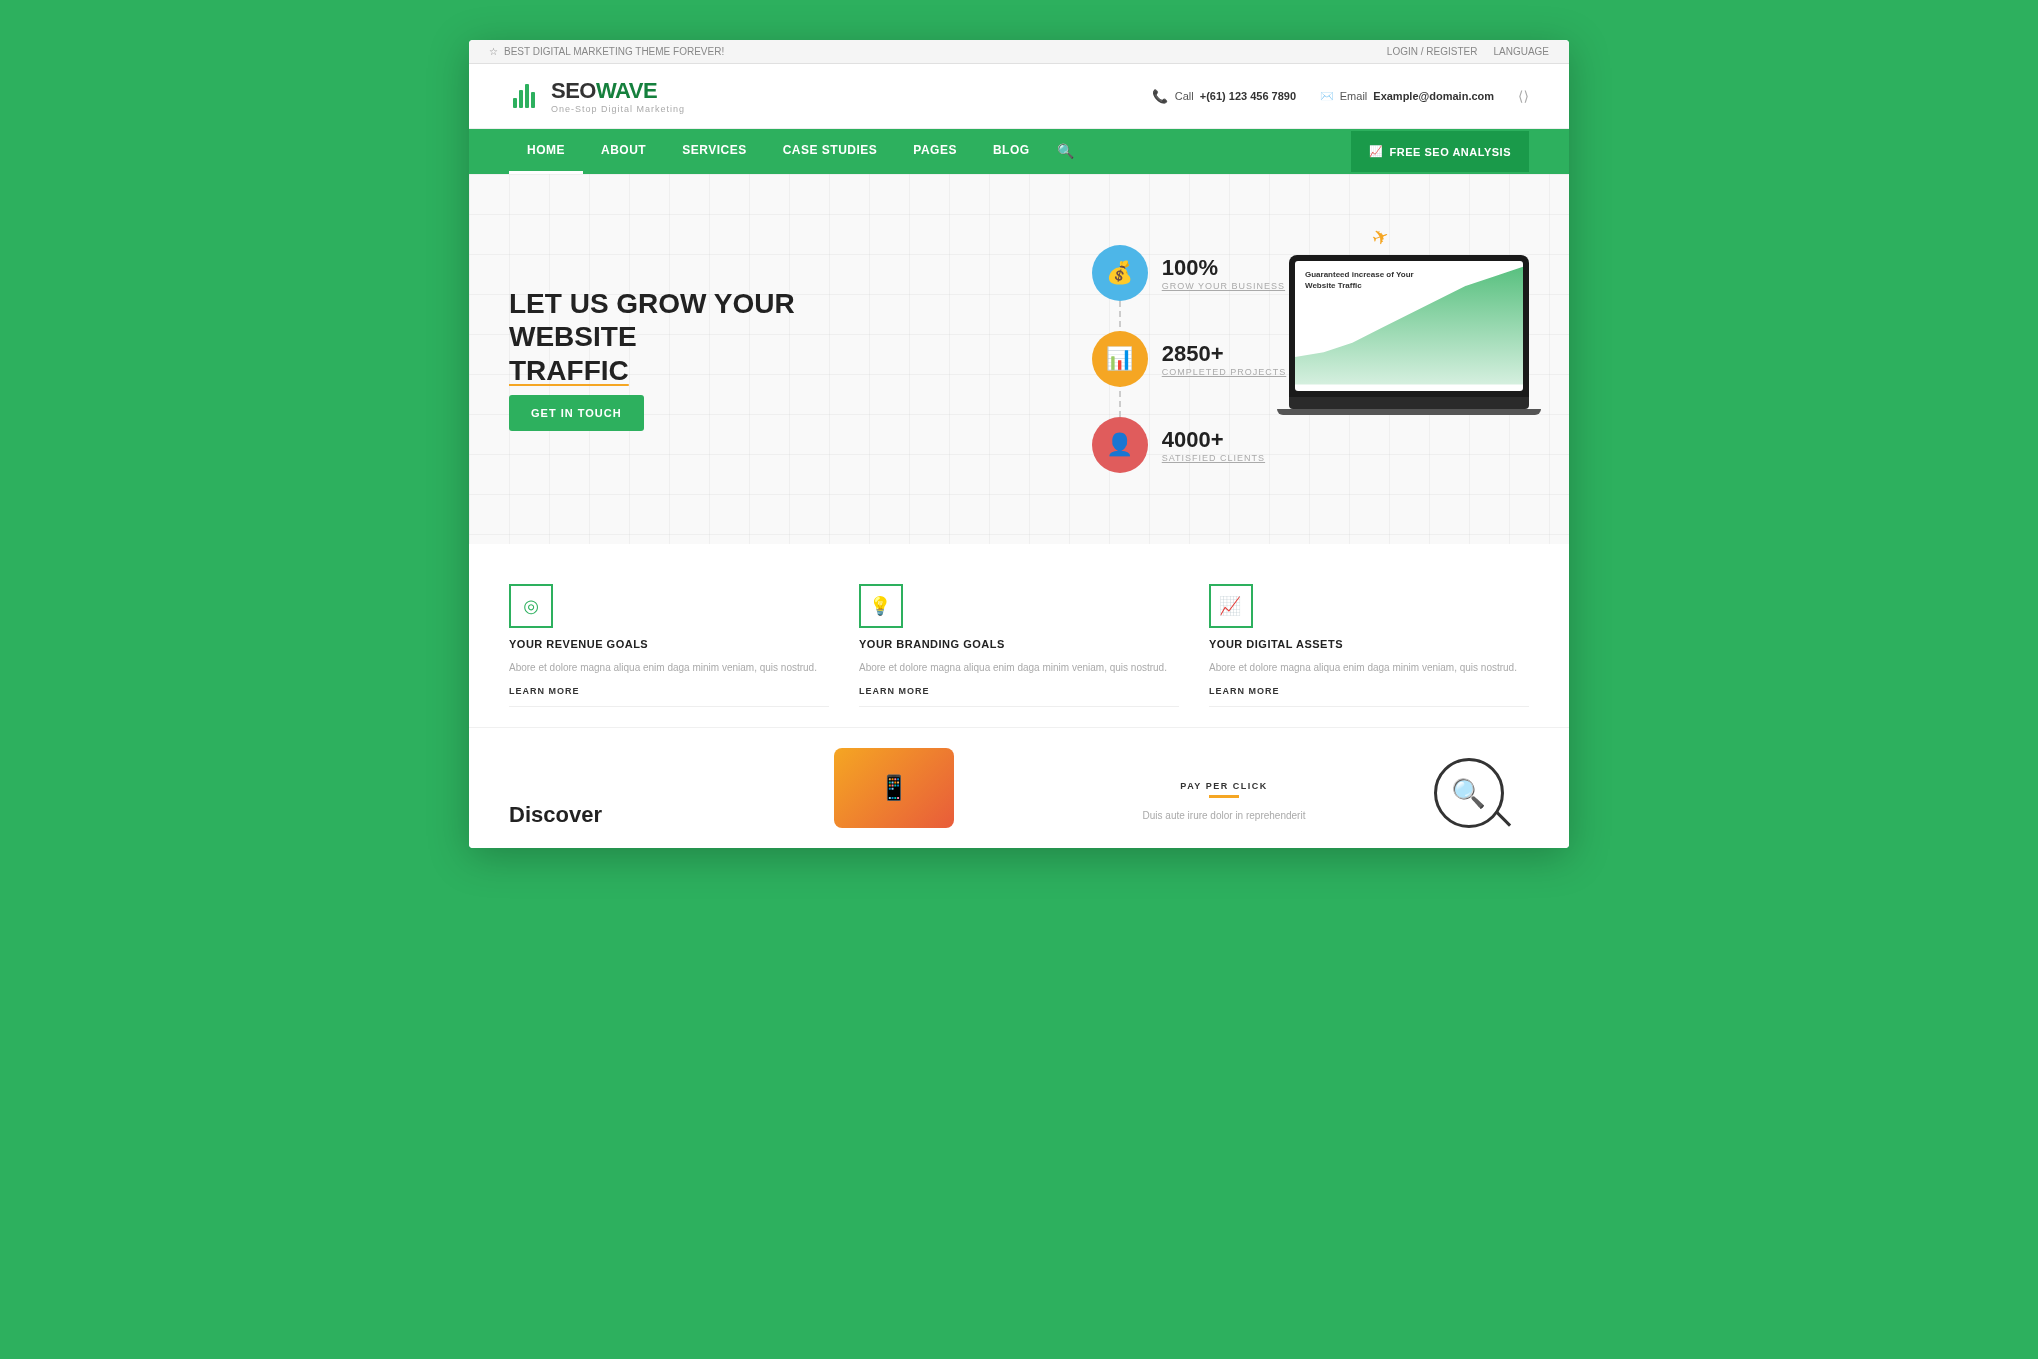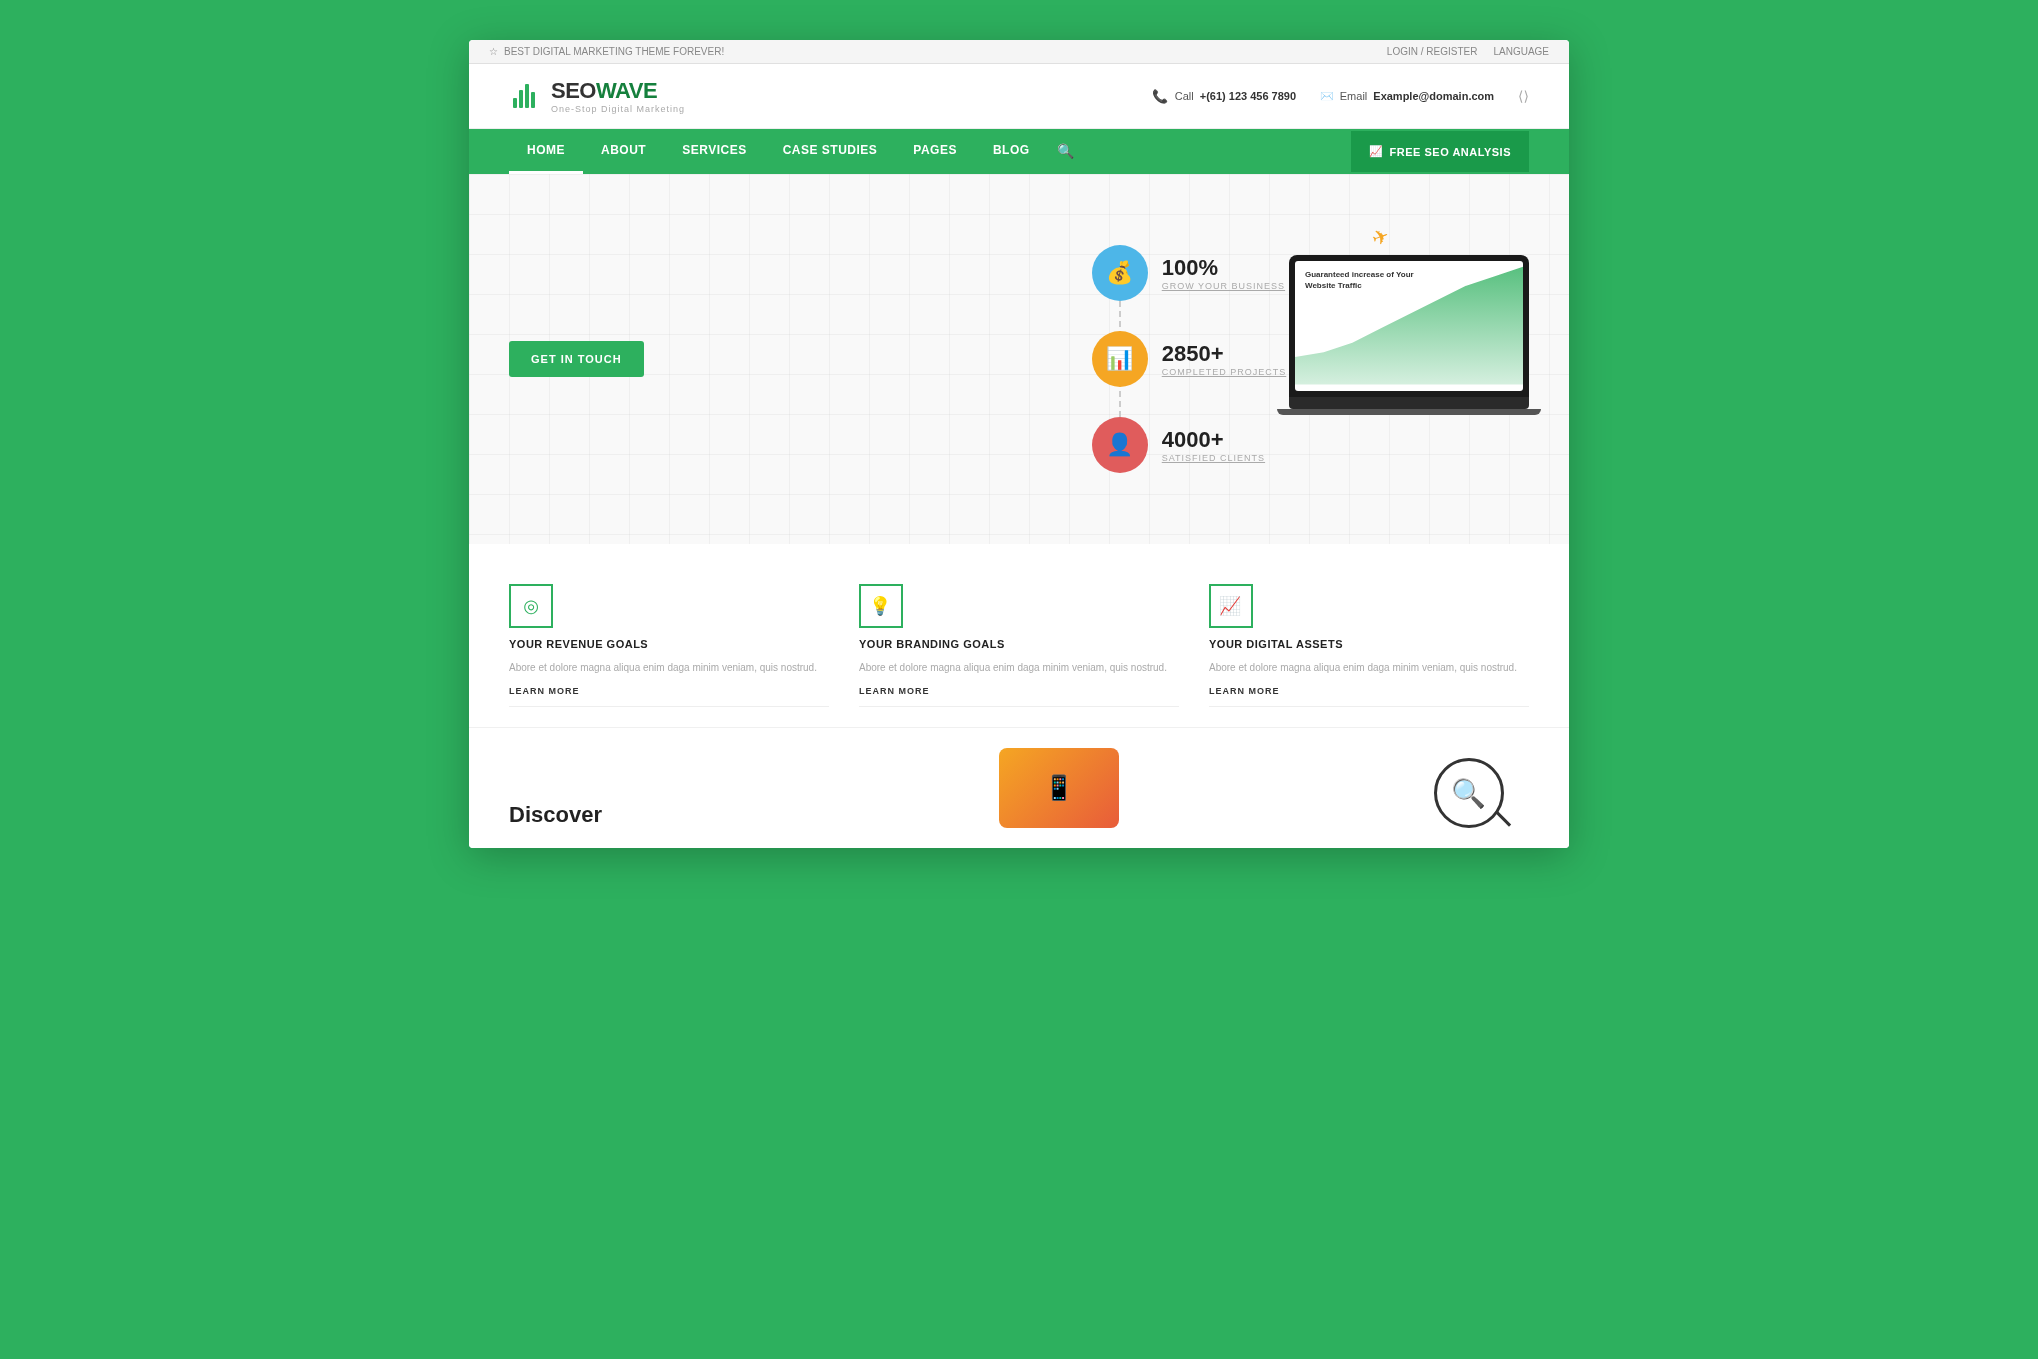--- a/index.html
+++ b/index.html
@@ -466,20 +466,24 @@
       <span class="nav-search">🔍</span>
     </div>
     <div class="nav-cta">
       <span>📈</span>
       <span>FREE SEO ANALYSIS</span>
     </div>
   </nav>
 
   <div class="hero">
     <div class="hero-left">
+      <div class="hero-title">
+        <span>LET US GROW YOUR WEBSITE</span><br>
+        <span class="underline">TRAFFIC</span>
+      </div>
       <button class="btn-cta">GET IN TOUCH</button>
     </div>
 
     <div class="hero-right">
 
       <div class="paper-plane">✈</div>
 
       <div style="position:relative; margin-right: 40px;">
         <div class="dashed-line"></div>
         <div class="stats-column">
@@ -571,17 +575,22 @@
 
   <div class="bottom-teaser">
     <div class="teaser-left">
       <div class="teaser-title">Discover</div>
     </div>
     <div class="teaser-center">
       <div class="teaser-img-placeholder">
         📱
       </div>
     </div>
+    <div class="teaser-right">
+      <div class="teaser-ppc-label">PAY PER CLICK</div>
+      <div class="teaser-divider"></div>
+      <div class="teaser-ppc-desc">Duis aute irure dolor in reprehenderit</div>
+    </div>
     <div class="teaser-far-right">
       <div class="search-circle">🔍</div>
     </div>
   </div>
 </div>
 
 </body></html>

